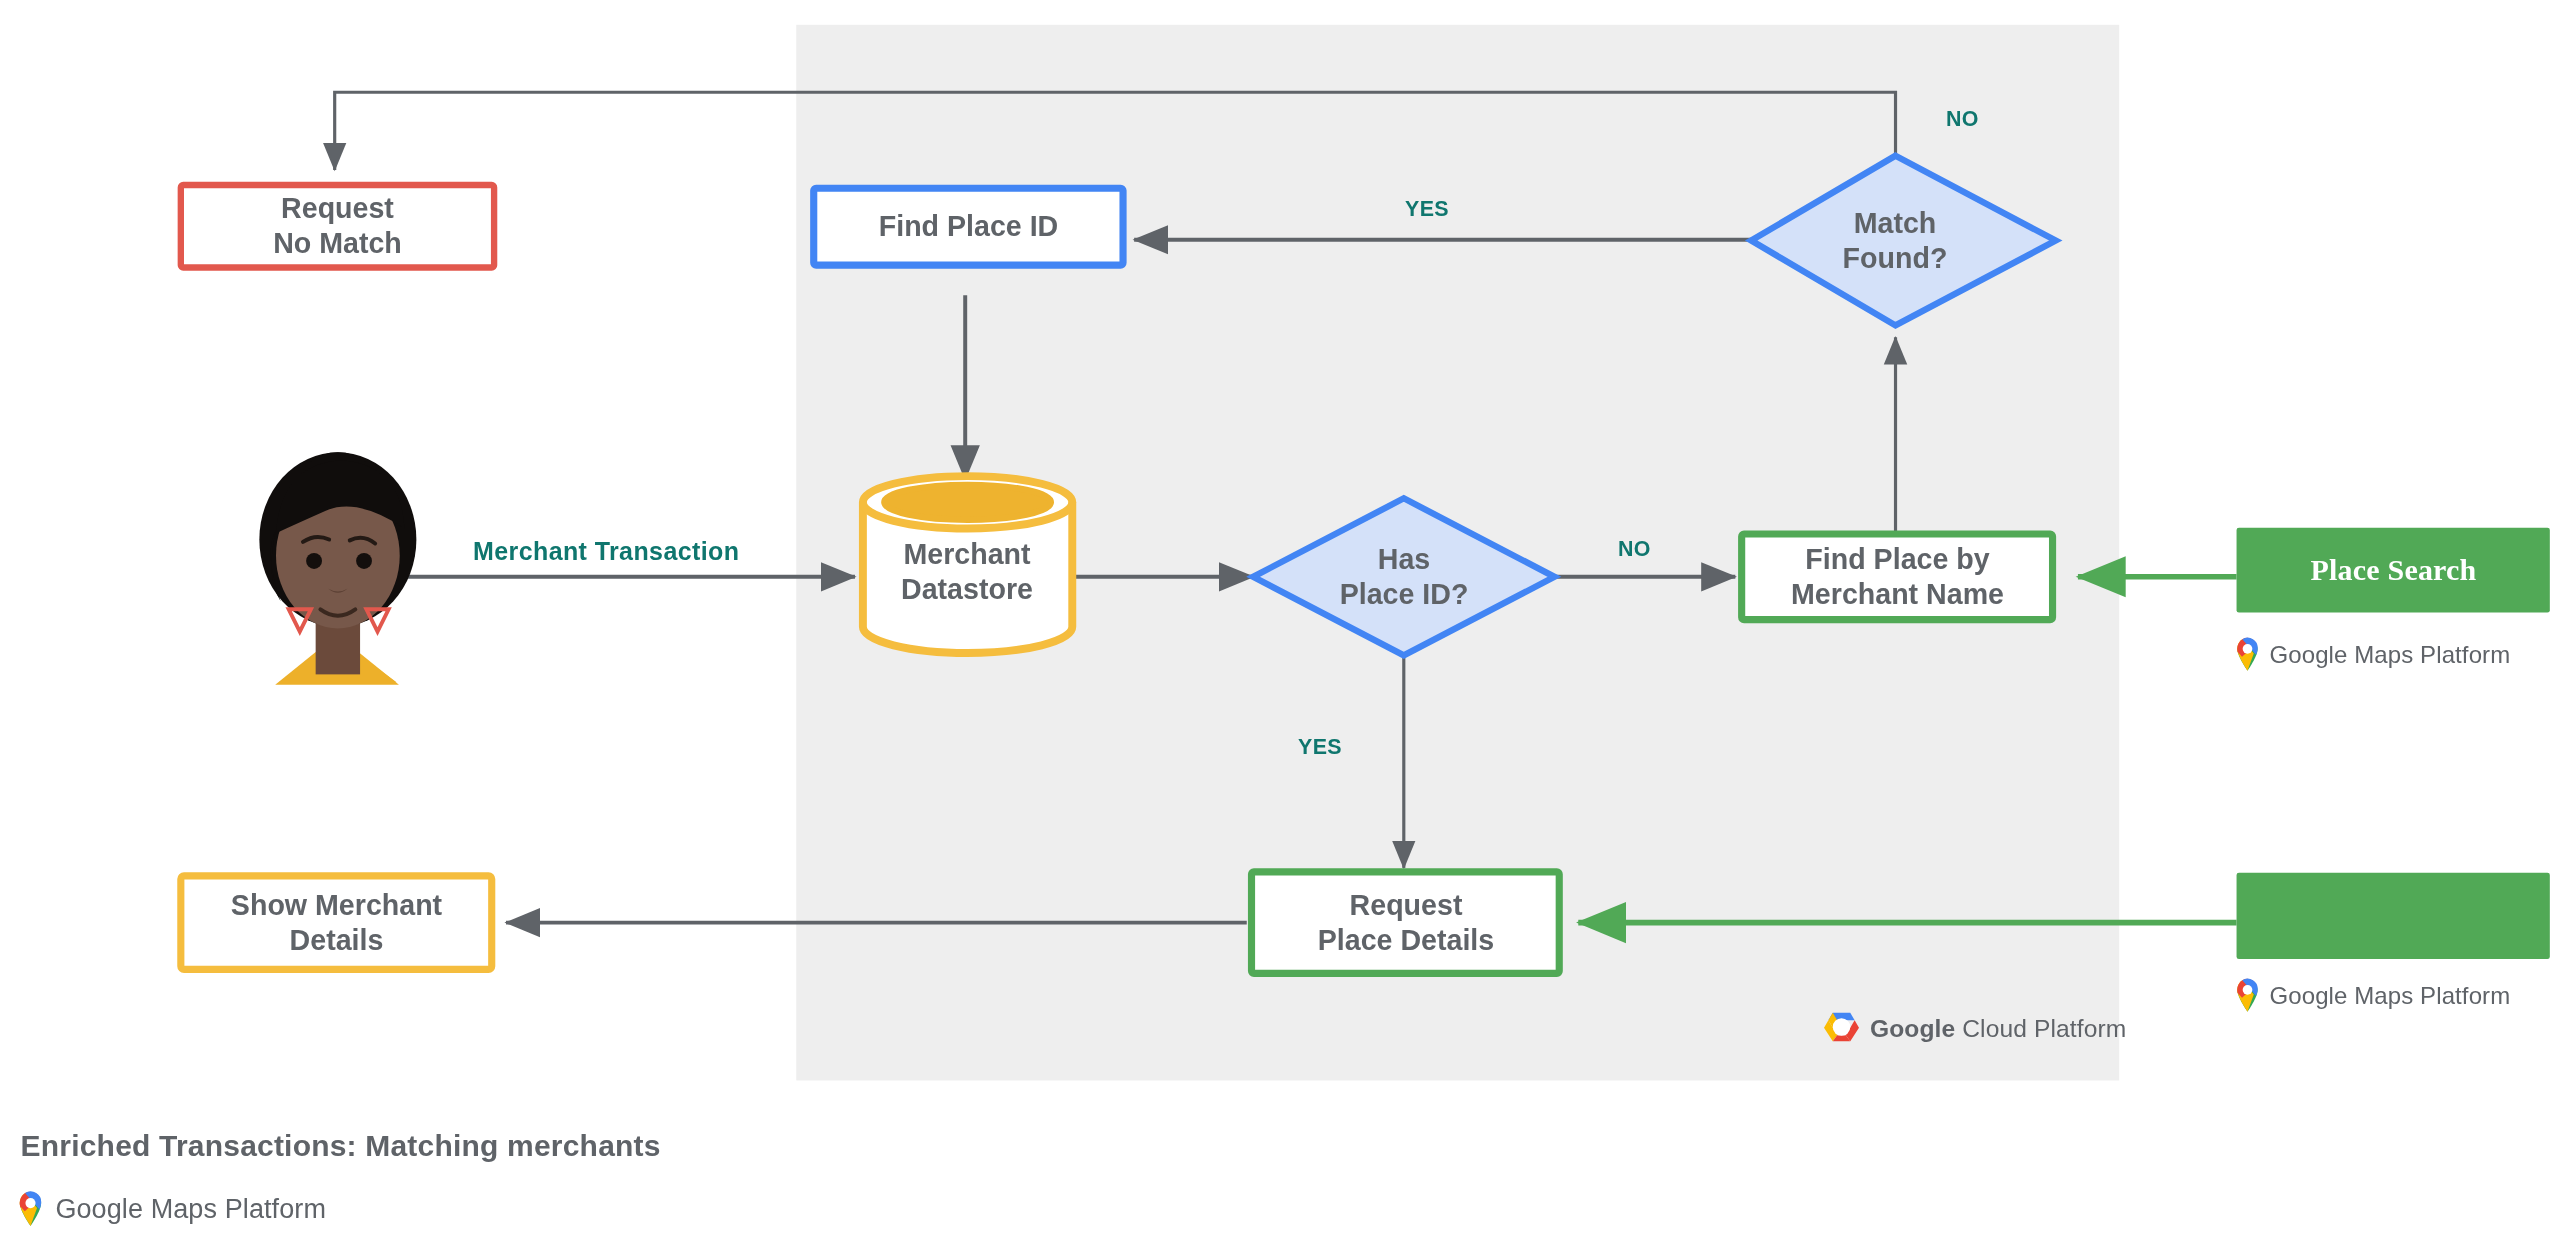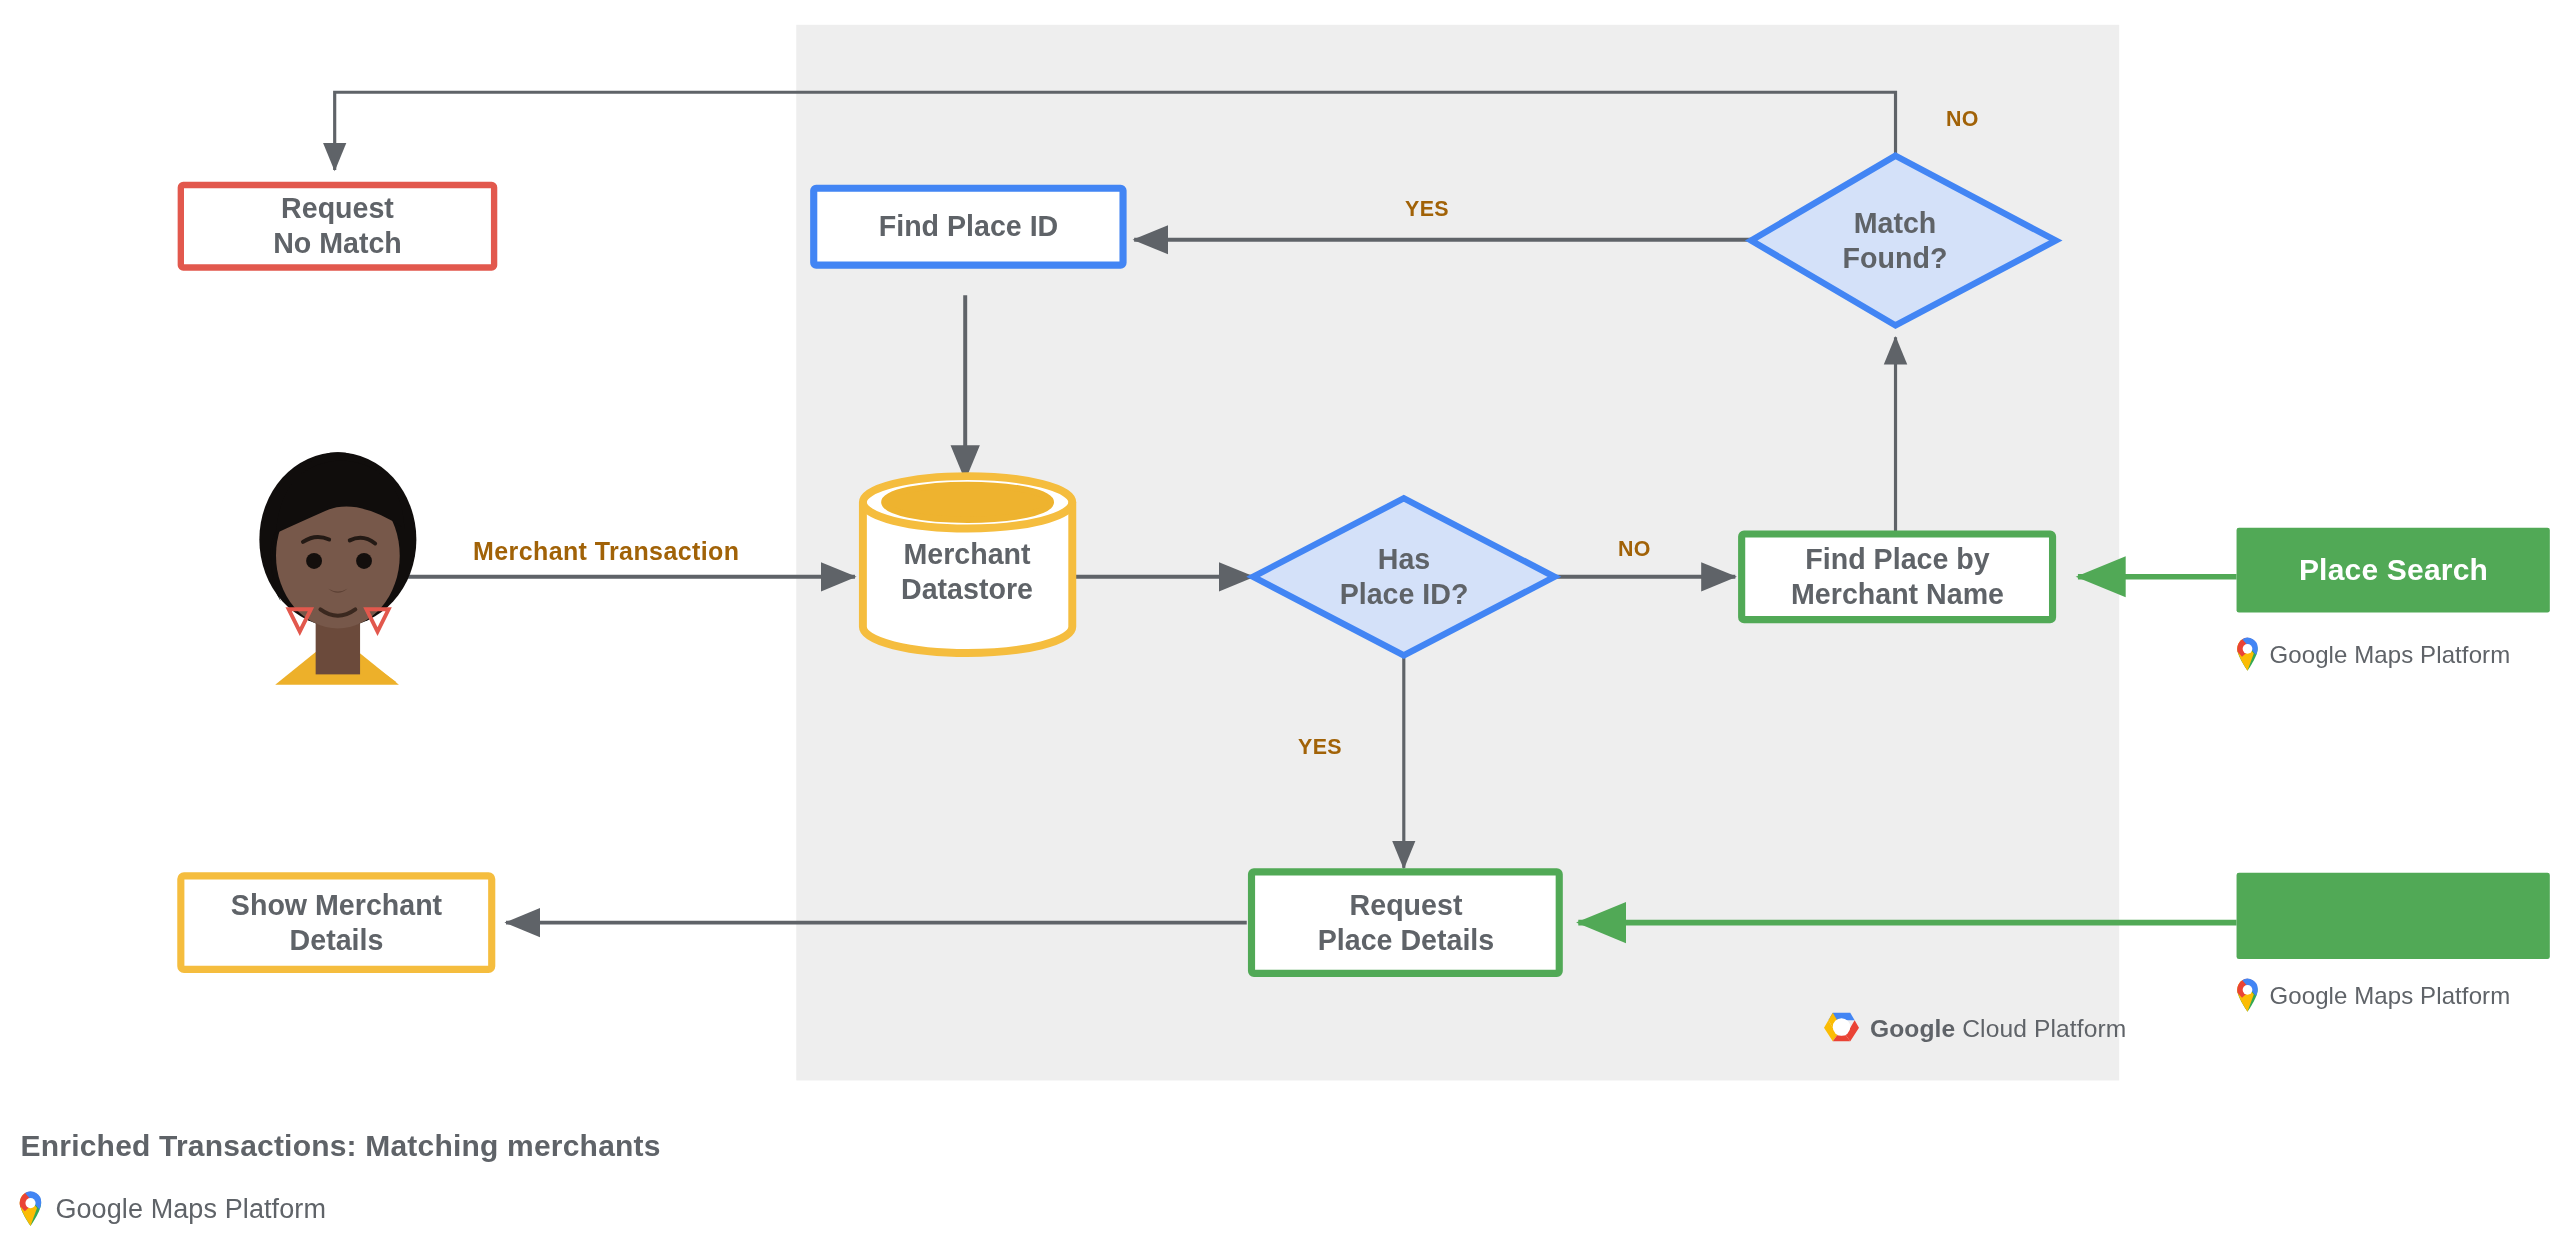--- a/index.html
+++ b/index.html
@@ -9,39 +9,39 @@
     -webkit-font-smoothing:antialiased;
   }
   #stage{position:absolute;left:0;top:0;width:2576px;height:1252px;}
   svg.layer{position:absolute;left:0;top:0;width:2576px;height:1252px;overflow:visible;}
   .nodeText{
     position:absolute;display:flex;align-items:center;justify-content:center;
     text-align:center;color:#5f6368;font-weight:bold;line-height:1.22;
     pointer-events:none;white-space:pre-line;
   }
   .edgeLabel{
-    position:absolute;color:#a16207;font-weight:bold;font-size:21.4px;
+    position:absolute;color:#0f766e;font-weight:bold;font-size:21.4px;
     letter-spacing:0.4px;white-space:nowrap;
   }
   .gmpLogo{position:absolute;display:flex;align-items:center;gap:9.5px;}
   .gmpText{
     font-size:24px;color:#5f6368;font-family:"Liberation Sans",sans-serif;
     white-space:nowrap;letter-spacing:0.1px;
   }
   .gcpText{
     font-size:24.6px;color:#5f6368;font-family:"Liberation Sans",sans-serif;
     white-space:nowrap;letter-spacing:0.1px;
   }
   .caption{
     position:absolute;color:#5f6368;font-weight:bold;font-size:30px;
     white-space:nowrap;letter-spacing:0.2px;
   }
   .greenChip{
     position:absolute;display:flex;align-items:center;justify-content:center;
-    color:#ffffff;font-weight:bold;font-size:30px;letter-spacing:0.2px;
+    color:#ffffff;font-weight:bold;font-size:30px;letter-spacing:0.2px;font-family:Liberation Serif, serif;
   }
 </style>
 </head>
 <body>
 
 <div id="stage">
 
   <svg class="layer" viewBox="0 0 3248 1578">
     <defs>
       <marker id="arrGrey" markerWidth="10" markerHeight="10" refX="8.6" refY="4" orient="auto" markerUnits="strokeWidth">

